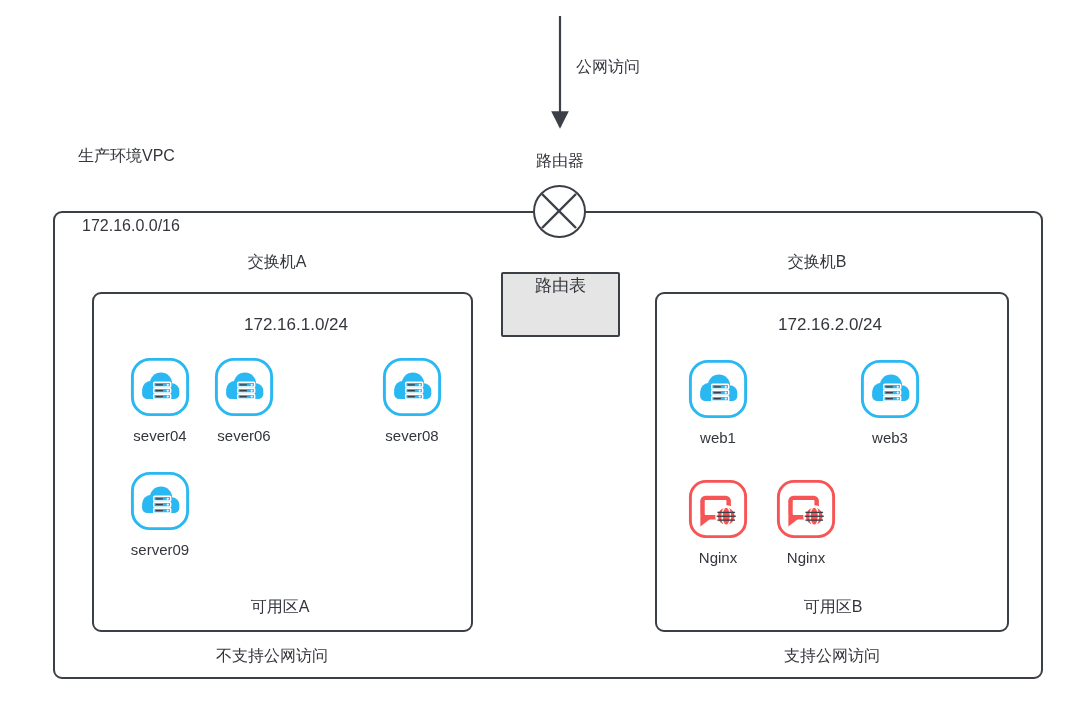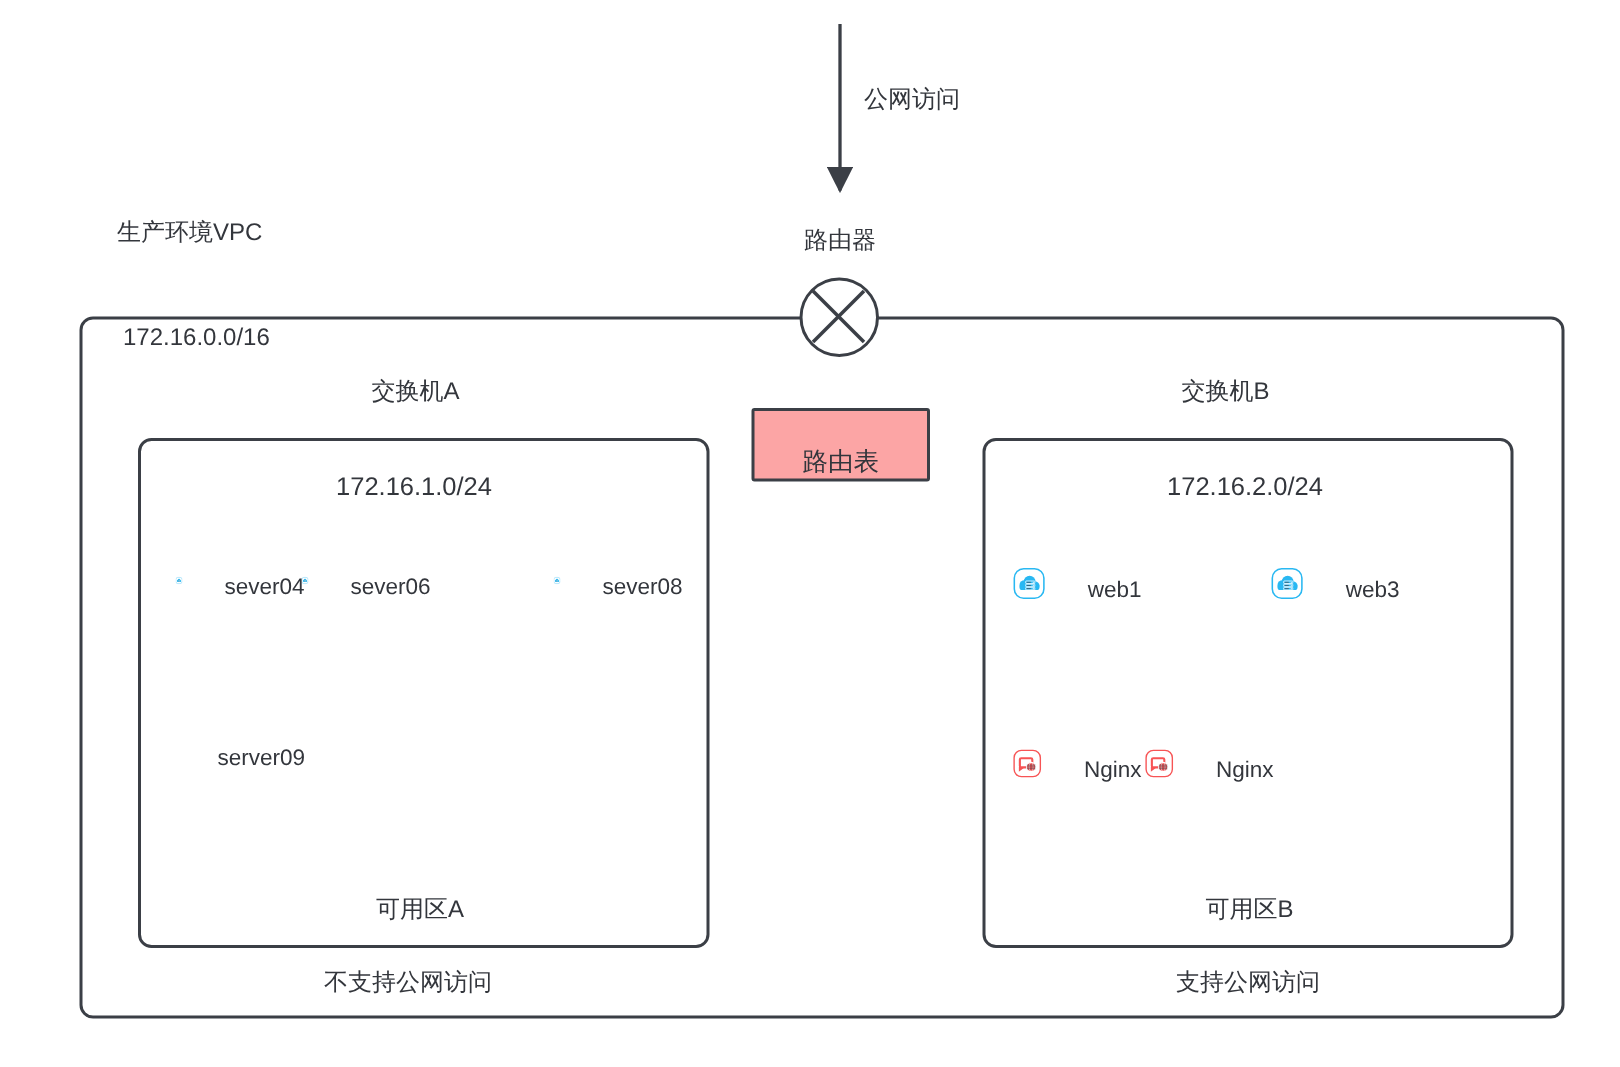--- a/index.html
+++ b/index.html
@@ -21,28 +21,28 @@
   .z2{z-index:2;}
   #public-access-label{
     background:#fff;padding:1px 6px;z-index:3;margin-left:48px;
   }
   #router-circle{
     position:absolute;left:533px;top:185px;width:53px;height:53px;
     border:2.5px solid var(--c-stroke,#3b3f46);border-radius:50%;
     background:#fff;box-sizing:border-box;z-index:3;
   }
   #route-table-box{
-    position:absolute;left:501px;top:272px;width:119px;height:49px;
-    border:2.5px solid var(--c-stroke,#3b3f46);background:#fca5a5;box-sizing:border-box;
-    display:flex;align-items:flex-end;justify-content:center;z-index:2;
+    position:absolute;left:501px;top:272px;width:119px;height:65px;
+    border:2.5px solid var(--c-stroke,#3b3f46);background:#e5e5e5;box-sizing:border-box;
+    display:flex;align-items:flex-start;justify-content:center;z-index:2;
     border-radius:2px;
   }
   .node{
-    position:absolute;width:86px;display:flex;flex-direction:row;
-    align-items:center;z-index:4;gap:28px;
+    position:absolute;width:86px;display:flex;flex-direction:column;
+    align-items:center;z-index:4;
   }
   .node .ic{width:62px;height:62px;display:block;}
   .node .nlabel{margin-top:9px;font-size:15px;white-space:nowrap;}
   .ic-server{color:var(--c-server,#29b8f2);}
   .ic-rds{color:var(--c-rds,#2bd9a2);}
   .ic-nginx{color:var(--c-nginx,#f75455);}
   svg line, svg path.conn{stroke:var(--c-stroke,#3b3f46);}
 </style>
 </head>
 <body>
@@ -132,21 +132,21 @@
       <line x1="7" y1="7" x2="41" y2="41" stroke-width="2.4"></line>
       <line x1="41" y1="7" x2="7" y2="41" stroke-width="2.4"></line>
     </svg>
   </div>
 
   <div id="route-table-box">
     <span class="lbl-lg">路由表</span>
   </div>
 
   <div class="box z2" style="left:92px;top:292px;width:381px;height:340px"></div>
-  <div class="abs ctr lbl-lg z2" style="left:276px;top:315px">172.16.1.0/24</div>
+  <div class="abs ctr lbl-lg z2" style="left:296px;top:315px">172.16.1.0/24</div>
   <div class="abs ctr lbl z2" style="left:280px;top:597px">可用区A</div>
   <div class="abs ctr lbl z2" style="left:272px;top:646px">不支持公网访问</div>
 
   <div class="box z2" style="left:655px;top:292px;width:354px;height:340px"></div>
   <div class="abs ctr lbl-lg z2" style="left:830px;top:315px">172.16.2.0/24</div>
   <div class="abs ctr lbl z2" style="left:833px;top:597px">可用区B</div>
   <div class="abs ctr lbl z2" style="left:832px;top:646px">支持公网访问</div>
 
   <div class="node" style="left:117px;top:356px">
     <svg class="ic ic-server">

